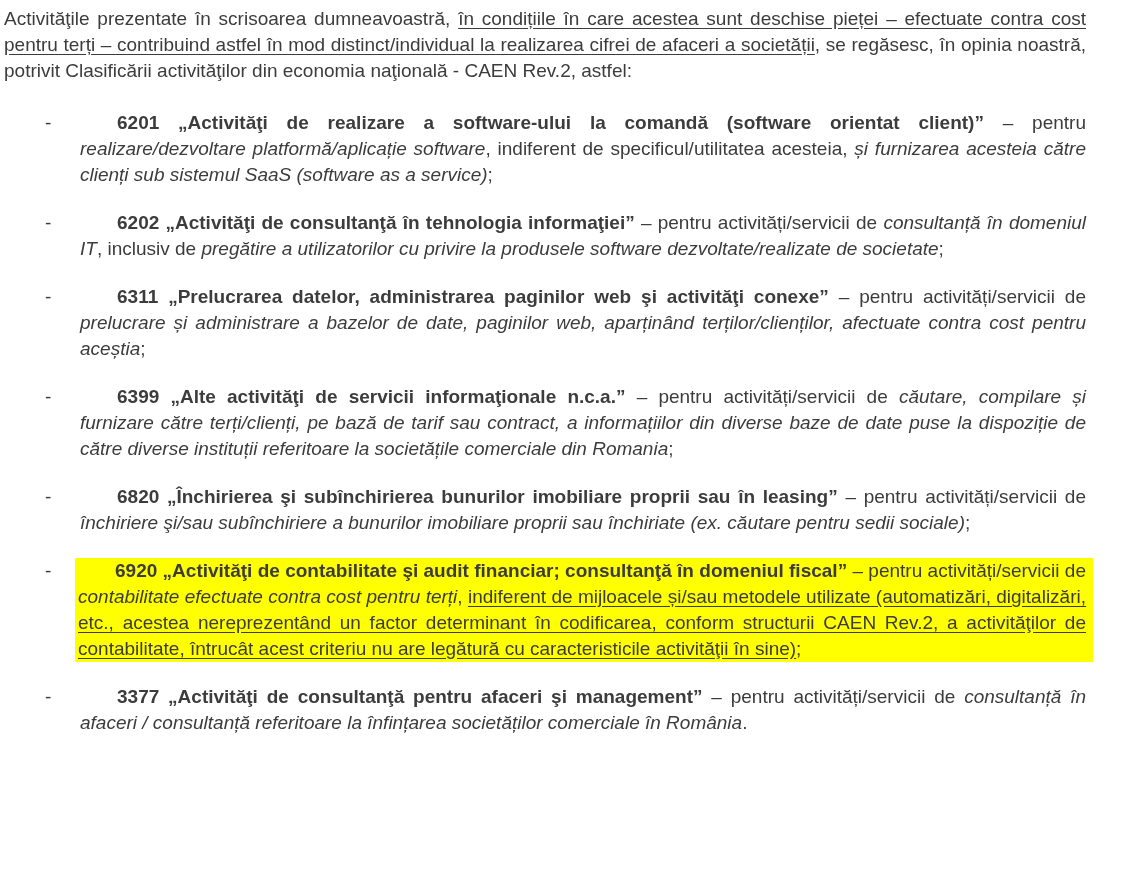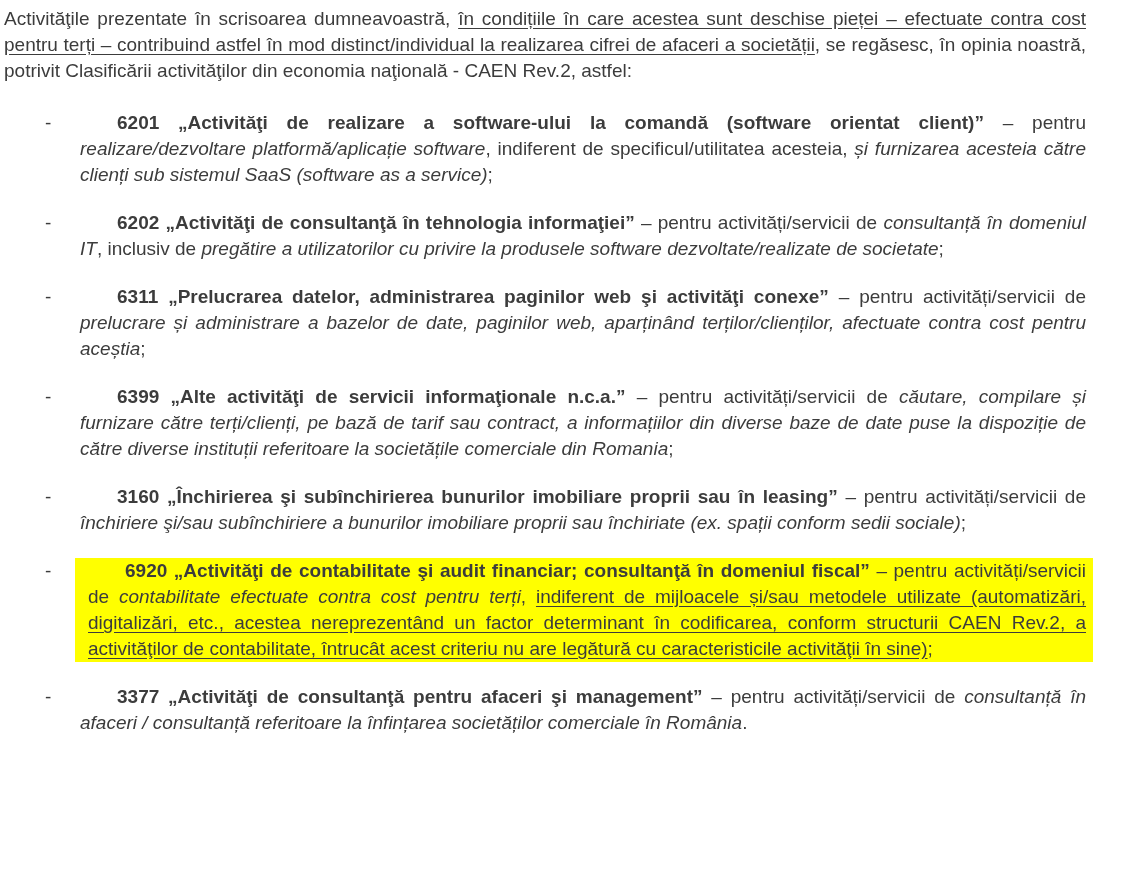--- a/index.html
+++ b/index.html
@@ -42,21 +42,21 @@
     top: 0;
     text-indent: 0;
   }
   .bullet-text {
     text-align: justify;
     text-indent: 25px;
   }
   .bullet.hl .bullet-text {
     background: var(--highlight-color, #ffff00);
     margin-left: -5px;
-    padding-left: 13px;
+    padding-left: 3px;
     margin-right: -7px;
     padding-right: 7px;
   }
   .seg-normal { font-style: normal; font-weight: normal; }
   .seg-bold { font-weight: bold; margin-left: 12px; }
   .seg-italic { font-style: italic; }
   .seg-underline { text-decoration: underline; text-underline-offset: 3px; }
 </style>
 </head>
 <body style="--text-color: #3c3c3c; --highlight-color: #ffff00; background: rgb(255, 255, 255);">
@@ -75,21 +75,21 @@
       <div class="bullet">
         <span class="marker">-</span>
         <div class="bullet-text"><span class="seg-bold">6311 „Prelucrarea datelor, administrarea paginilor web şi activităţi conexe”</span><span class="seg-normal"> – pentru activități/servicii de </span><span class="seg-italic">prelucrare și administrare a bazelor de date, paginilor web, aparținând terților/clienților, afectuate contra cost pentru aceștia</span><span class="seg-normal">;</span></div>
       </div>
       <div class="bullet">
         <span class="marker">-</span>
         <div class="bullet-text"><span class="seg-bold">6399 „Alte activităţi de servicii informaţionale n.c.a.”</span><span class="seg-normal"> – pentru activități/servicii de </span><span class="seg-italic">căutare, compilare și furnizare către terți/clienți, pe bază de tarif sau contract, a informațiilor din diverse baze de date puse la dispoziție de către diverse instituții referitoare la societățile comerciale din Romania</span><span class="seg-normal">;</span></div>
       </div>
       <div class="bullet">
         <span class="marker">-</span>
-        <div class="bullet-text"><span class="seg-bold">3160 „Închirierea şi subînchirierea bunurilor imobiliare proprii sau în leasing”</span><span class="seg-normal"> – pentru activități/servicii de </span><span class="seg-italic">închiriere şi/sau subînchiriere a bunurilor imobiliare proprii sau închiriate (ex. spații conform sedii sociale)</span><span class="seg-normal">;</span></div>
+        <div class="bullet-text"><span class="seg-bold">6820 „Închirierea şi subînchirierea bunurilor imobiliare proprii sau în leasing”</span><span class="seg-normal"> – pentru activități/servicii de </span><span class="seg-italic">închiriere şi/sau subînchiriere a bunurilor imobiliare proprii sau închiriate (ex. căutare pentru sedii sociale)</span><span class="seg-normal">;</span></div>
       </div>
       <div class="bullet hl">
         <span class="marker">-</span>
         <div class="bullet-text"><span class="seg-bold">6920 „Activităţi de contabilitate şi audit financiar; consultanţă în domeniul fiscal”</span><span class="seg-normal"> – pentru activități/servicii de </span><span class="seg-italic">contabilitate efectuate contra cost pentru terți</span><span class="seg-normal">, </span><span class="seg-underline">indiferent de mijloacele și/sau metodele utilizate (automatizări, digitalizări, etc., acestea nereprezentând un factor determinant în codificarea, conform structurii CAEN Rev.2, a activităţilor de contabilitate, întrucât acest criteriu nu are legătură cu caracteristicile activităţii în sine)</span><span class="seg-normal">;</span></div>
       </div>
       <div class="bullet">
         <span class="marker">-</span>
         <div class="bullet-text"><span class="seg-bold">3377 „Activităţi de consultanţă pentru afaceri şi management”</span><span class="seg-normal"> – pentru activități/servicii de </span><span class="seg-italic">consultanță în afaceri / consultanță referitoare la înfințarea societăților comerciale în România</span><span class="seg-normal">.</span></div>
       </div>
     </div>

